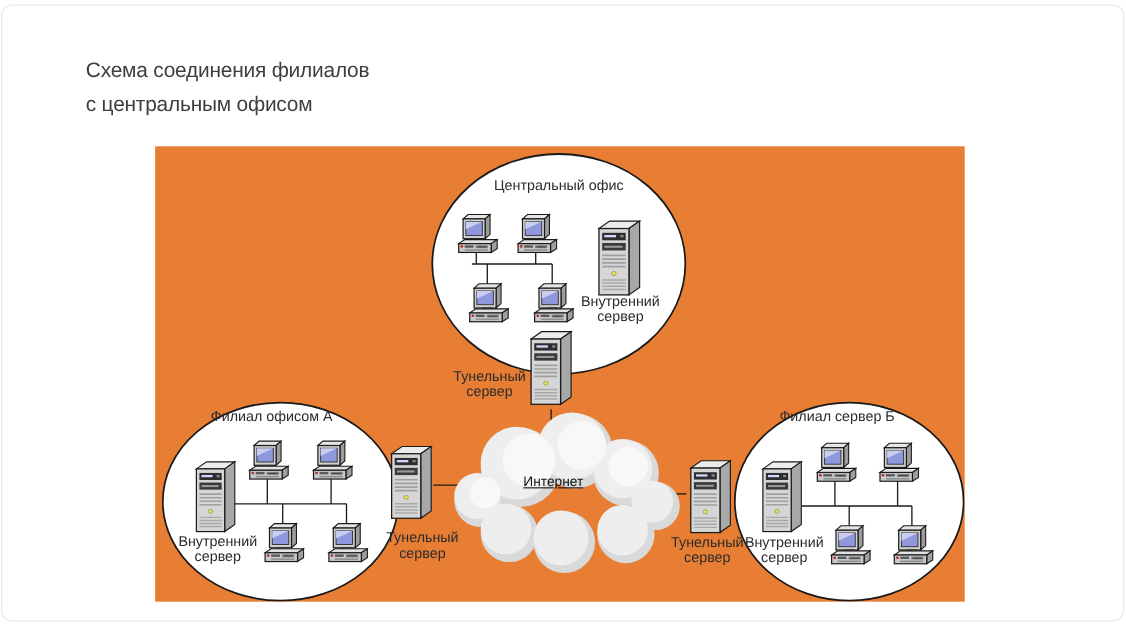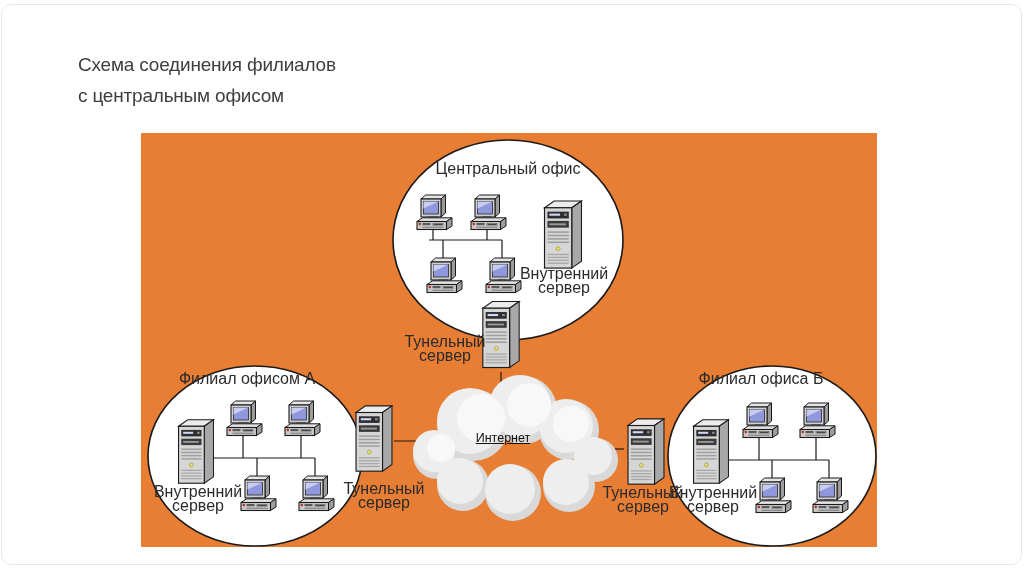--- a/index.html
+++ b/index.html
@@ -11,21 +11,21 @@
   html,body{width:1024px;height:574px;background:var(--page-bg);
     font-family:"Liberation Sans",sans-serif;overflow:hidden;}
   .page{position:relative;width:1024px;height:574px;background:var(--page-bg);}
   .slide-card{position:absolute;left:1px;top:4px;width:1021px;height:561px;
     background:#fff;border:1px solid var(--card-border);border-radius:10px;}
   .title{position:absolute;left:78px;top:49px;font-size:19px;line-height:31px;
     color:var(--title-text);font-weight:400;letter-spacing:-0.2px;}
   .panel{position:absolute;left:141px;top:133px;width:736px;height:414px;
     background:var(--panel-orange);}
   .panel svg{position:absolute;left:0;top:0;}
-  .lbl{position:absolute;font-size:16px;line-height:13.5px;color:var(--label-text);
+  .lbl{position:absolute;font-size:13px;line-height:13.5px;color:var(--label-text);
     text-align:center;}
   .lbl-internet{font-size:12.5px;color:#111;font-weight:400;text-decoration:underline;}
 </style>
 </head>
 <body>
 
 <div class="page">
   <div class="slide-card"></div>
 
   <div class="title">
@@ -167,17 +167,17 @@
 
     <div class="lbl" style="left:287px;top:29px;width:160px;">Центральный офис</div>
     <div class="lbl" style="left:377px;top:134px;width:92px;">Внутренний сервер</div>
     <div class="lbl" style="left:262px;top:202px;width:84px;">Тунельный сервер</div>
     <div class="lbl lbl-internet" style="left:310px;top:299px;width:104px;">Интернет</div>
 
     <div class="lbl" style="left:24px;top:239px;width:164px;">Филиал офисом А</div>
     <div class="lbl" style="left:11px;top:352px;width:92px;">Внутренний сервер</div>
     <div class="lbl" style="left:201px;top:349px;width:84px;">Тунельный сервер</div>
 
-    <div class="lbl" style="left:538px;top:239px;width:164px;">Филиал офиса Б</div>
+    <div class="lbl" style="left:538px;top:239px;width:164px;">Филиал сервер Б</div>
     <div class="lbl" style="left:526px;top:353px;width:92px;">Внутренний сервер</div>
     <div class="lbl" style="left:460px;top:353px;width:84px;">Тунельный сервер</div>
   </div>
 </div>
 
 </body></html>

